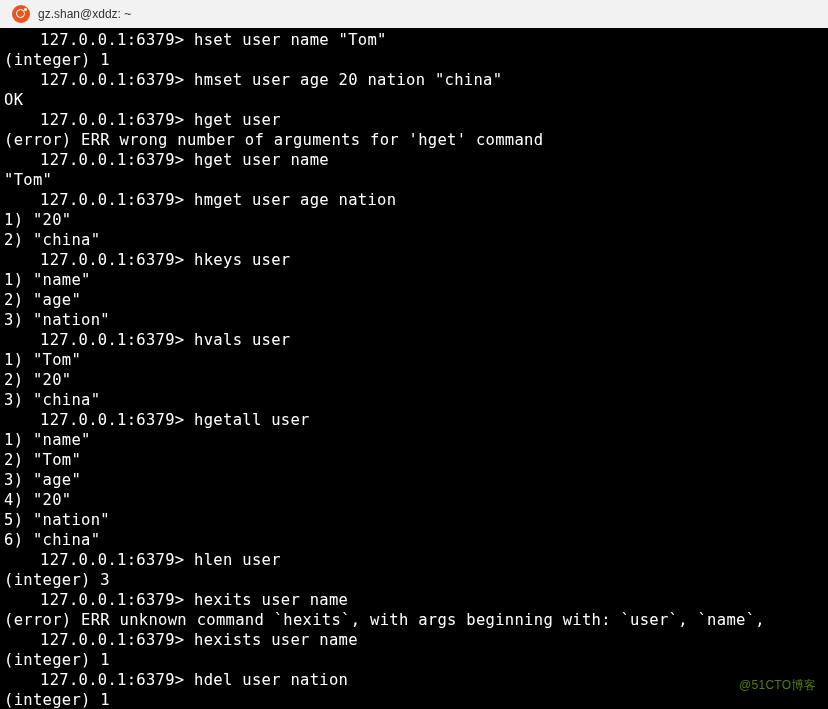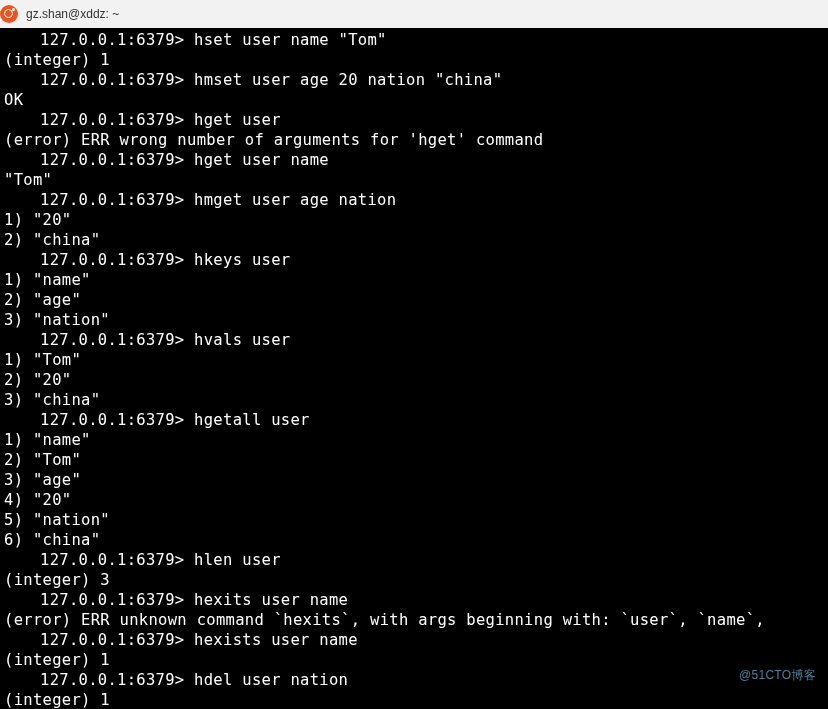--- a/index.html
+++ b/index.html
@@ -8,21 +8,21 @@
       height: 709px;
       background: #000;
       font-family: "SimSun", "NSimSun", "FangSong", monospace;
       overflow: hidden;
     }
     .titlebar {
       height: 28px;
       background: #f2f2f2;
       display: flex;
       align-items: center;
-      padding: 0 0;
+      padding: 0 12px;
       gap: 8px;
     }
     .ubuntu-icon {
       width: 18px;
       height: 18px;
       border-radius: 50%;
       background: #E95420;
       position: relative;
       flex-shrink: 0;
     }
@@ -61,22 +61,22 @@
       white-space: pre;
       position: relative;
       height: 681px;
     }
     .line { min-height: 20px; }
     .prompt { color: #fff; margin-left: 36px; }
     .cmd { color: #fff; }
     .watermark {
       position: absolute;
       right: 12px;
-      bottom: 24px;
-      color: #7dd3fc;
+      bottom: 14px;
+      color: #84cc16;
       font-family: "Microsoft YaHei", sans-serif;
       font-size: 12px;
       opacity: 0.6;
     }
   </style>
 </head>
 <body>
 
 <div class="titlebar">
   <div class="ubuntu-icon"></div>

